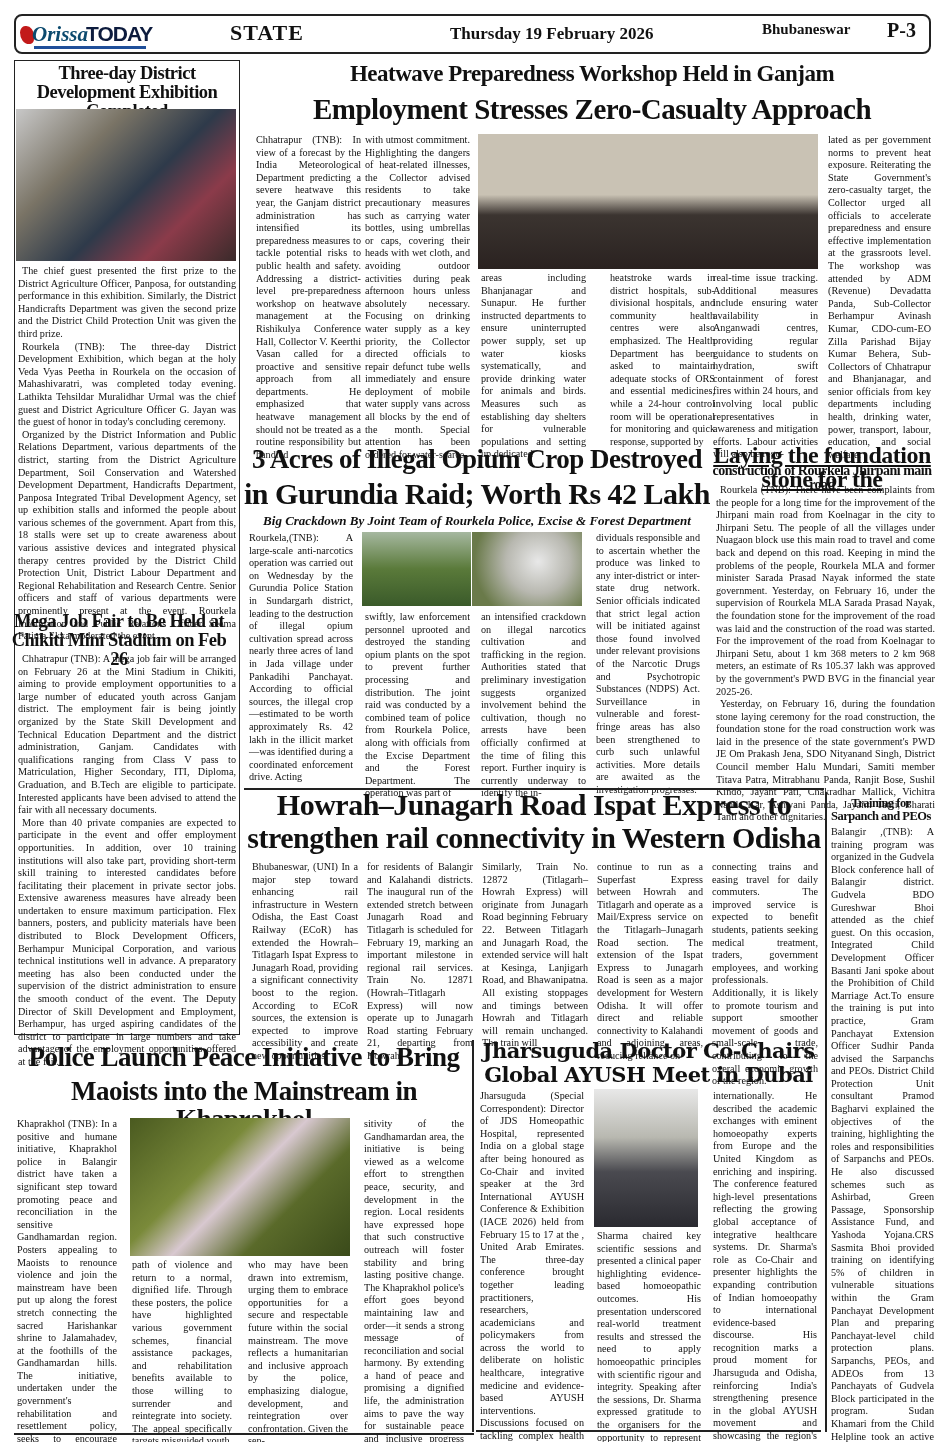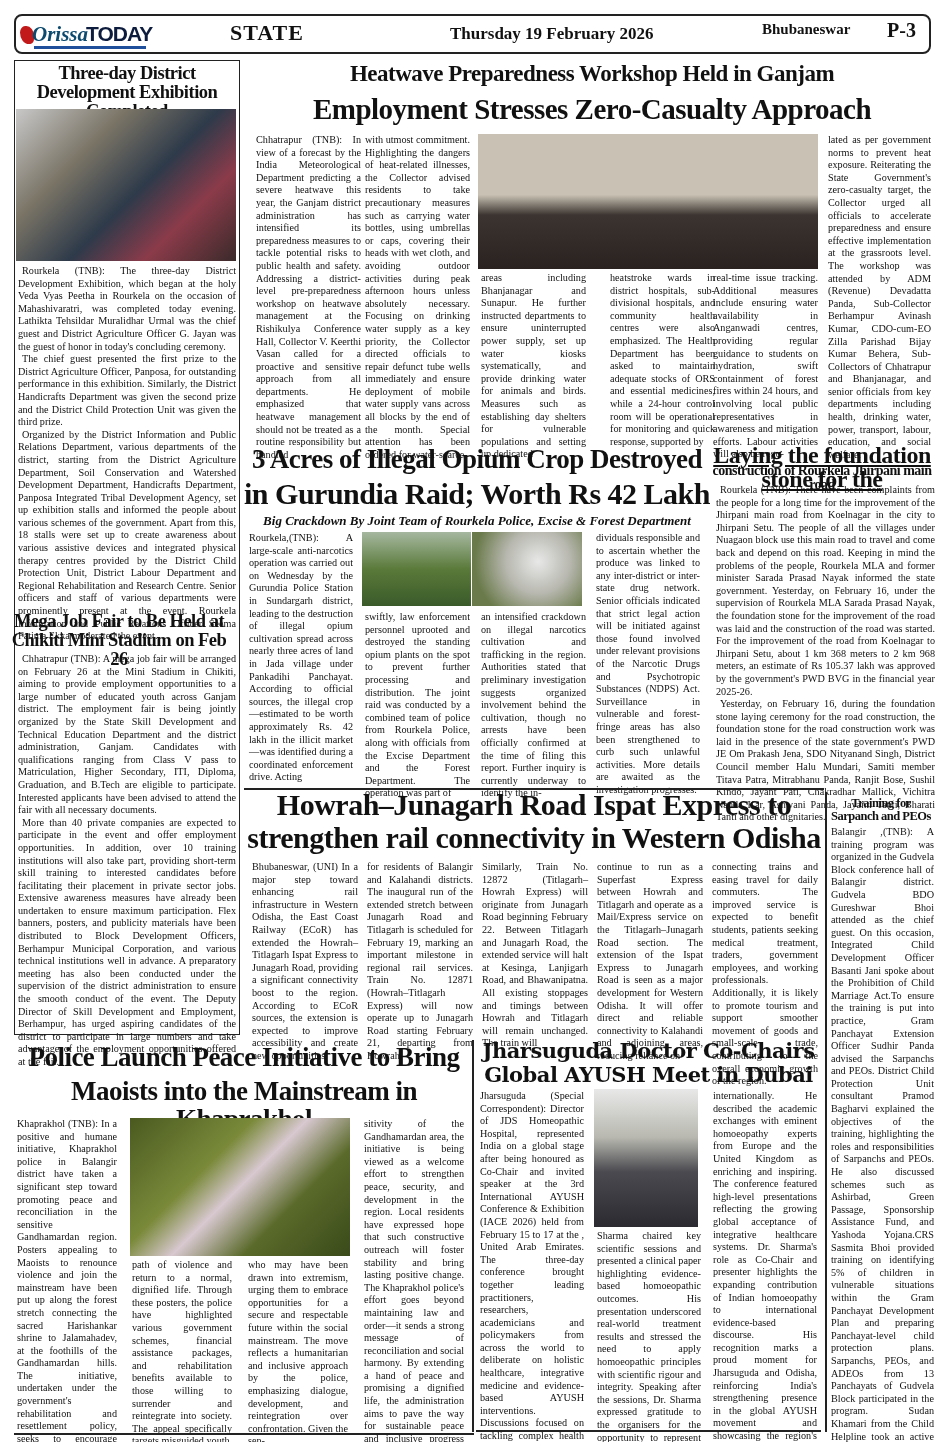--- a/index.html
+++ b/index.html
@@ -34,22 +34,22 @@
 </div>
 <div class="abs section">STATE</div>
 <div class="abs date">Thursday 19 February 2026</div>
 <div class="abs city">Bhubaneswar</div>
 <div class="abs page">P-3</div>
 
 <div class="abs box" style="left:14px;top:60px;width:226px;height:975px;"></div>
 <h2 class="abs" style="left:18px;top:64px;width:218px;font-size:18.5px;">Three-day District Development Exhibition Completed</h2>
 <div class="abs photo" style="left:16px;top:109px;width:220px;height:152px;background:linear-gradient(135deg,#c8c8c8 0%,#7a7466 30%,#2e3a4a 55%,#8b3b4a 75%,#3a2a2a 100%);"></div>
 <div class="abs col" style="left:18px;top:265px;width:218px;">
+  <p>The chief guest presented the first prize to the District Agriculture Officer, Panposa, for outstanding performance in this exhibition. Similarly, the District Handicrafts Department was given the second prize and the District Child Protection Unit was given the third prize.</p>
   <p>Rourkela (TNB): The three-day District Development Exhibition, which began at the holy Veda Vyas Peetha in Rourkela on the occasion of Mahashivaratri, was completed today evening. Lathikta Tehsildar Muralidhar Urmal was the chief guest and District Agriculture Officer G. Jayan was the guest of honor in today's concluding ceremony.</p>
-  <p>The chief guest presented the first prize to the District Agriculture Officer, Panposa, for outstanding performance in this exhibition. Similarly, the District Handicrafts Department was given the second prize and the District Child Protection Unit was given the third prize.</p>
   <p>Organized by the District Information and Public Relations Department, various departments of the district, starting from the District Agriculture Department, Soil Conservation and Watershed Development Department, Handicrafts Department, Panposa Integrated Tribal Development Agency, set up exhibition stalls and informed the people about various schemes of the government. Apart from this, 18 stalls were set up to create awareness about various assistive devices and integrated physical therapy centres provided by the District Child Protection Unit, District Labour Department and Regional Rehabilitation and Research Centre. Senior officers and staff of various departments were prominently present at the event. Rourkela Information and Public Relations Officer Seema Fatima Ekka moderated the event.</p>
 </div>
 <h2 class="abs" style="left:10px;top:612px;width:218px;font-size:18.5px;">Mega Job Fair to Be Held at Chikiti Mini Stadium on Feb 26</h2>
 <div class="abs col" style="left:18px;top:653px;width:218px;">
   <p>Chhatrapur (TNB): A mega job fair will be arranged on February 26 at the Mini Stadium in Chikiti, aiming to provide employment opportunities to a large number of educated youth across Ganjam district. The employment fair is being jointly organized by the State Skill Development and Technical Education Department and the district administration, Ganjam. Candidates with qualifications ranging from Class V pass to Matriculation, Higher Secondary, ITI, Diploma, Graduation, and B.Tech are eligible to participate. Interested applicants have been advised to attend the fair with all necessary documents.</p>
   <p>More than 40 private companies are expected to participate in the event and offer employment opportunities. In addition, over 10 training institutions will also take part, providing short-term skill training to interested candidates before facilitating their placement in private sector jobs. Extensive awareness measures have already been undertaken to ensure maximum participation. Flex banners, posters, and publicity materials have been distributed to Block Development Officers, Berhampur Municipal Corporation, and various technical institutions well in advance. A preparatory meeting has also been conducted under the supervision of the district administration to ensure the smooth conduct of the event. The Deputy Director of Skill Development and Employment, Berhampur, has urged aspiring candidates of the district to participate in large numbers and take advantage of the employment opportunities offered at the fair.</p>
 </div>
 
 <h1 class="abs" style="left:244px;top:62px;width:696px;font-size:23px;">Heatwave Preparedness Workshop Held in Ganjam</h1>
 <h1 class="abs" style="left:244px;top:95px;width:696px;font-size:29px;">Employment Stresses Zero-Casualty Approach</h1>

